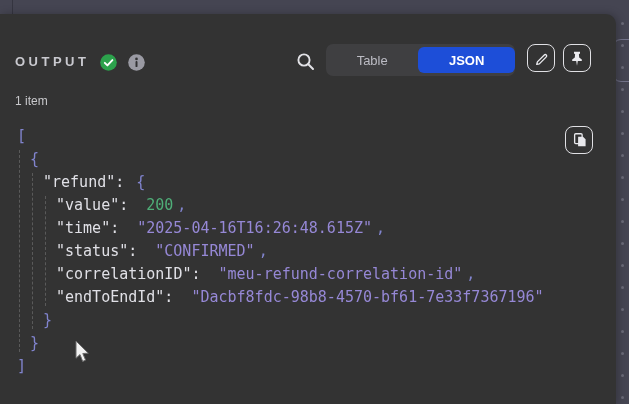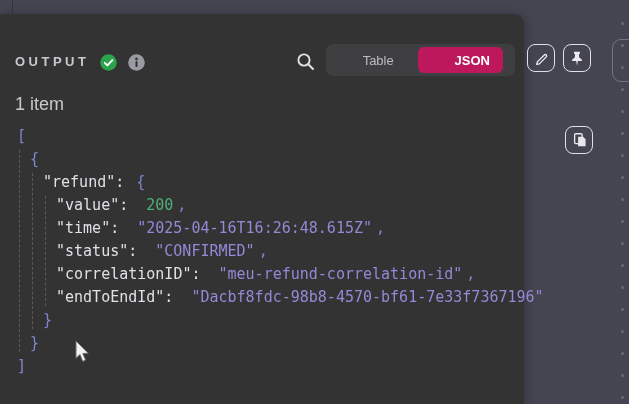--- a/index.html
+++ b/index.html
@@ -11,43 +11,43 @@
   body{font-family:"Liberation Sans", sans-serif; background:#222;}
   .page{position:relative; width:629px; height:404px; overflow:hidden; background:var(--canvas);}
 
   
   .dot{position:absolute; width:3px; height:3px; border-radius:50%; background:var(--dot);}
   .behind-node{position:absolute; left:612px; top:39px; width:26px; height:43px;
     border:1.5px solid #73738a; border-radius:9px 0 0 9px; background:var(--canvas);}
 
   .top-strip-seam{position:absolute; left:12px; top:0; width:1px; height:14px; background:rgba(0,0,0,.22);}
 
-  .panel{position:absolute; left:0; top:14px; width:524px; height:390px;
+  .panel{position:absolute; left:0; top:14px; width:616px; height:390px;
     background:var(--panel); border-top-right-radius:10px; box-shadow:2px 0 8px rgba(0,0,0,.25);}
 
   .output-title{position:absolute; left:15px; top:40px; font-size:13px; font-weight:bold;
     letter-spacing:3.5px; color:var(--uitext);}
   .hicon{position:absolute; width:17px; height:17px;}
   .status-check{left:100px; top:40px;}
   .info-icon{left:128px; top:40px;}
   .search-icon{position:absolute; left:296px; top:38px; width:19px; height:19px; cursor:pointer;}
 
   .seg-control{position:absolute; left:326px; top:30px; width:189px; height:32px;
-    background:#3f3f41; border-radius:7px; display:flex; align-items:center; padding:12px;}
+    background:#3f3f41; border-radius:7px; display:flex; align-items:center; padding:0;}
   .seg{border:none; background:transparent; color:#bcbcc4; font-family:"Liberation Sans",sans-serif;
     font-size:13px; height:26px; padding:0 13px; border-radius:6px; cursor:pointer; flex:1 1 auto;}
-  .seg.active{background:#be185d; color:#ffffff; font-weight:bold;text-align:right;}
+  .seg.active{background:#1d4ed8; color:#ffffff; font-weight:bold;}
 
   .icon-btn{position:absolute; width:28px; height:28px; border:1.5px solid var(--btnborder);
     border-radius:8px; background:transparent; display:flex; align-items:center; justify-content:center; cursor:pointer;}
   .edit-btn{left:527px; top:30px;}
   .pin-btn{left:563px; top:30px;}
   .copy-btn{left:565px; top:112px;}
 
-  .item-count{position:absolute; left:15px; top:80px; font-size:18px; color:#c9c9cc;}
+  .item-count{position:absolute; left:15px; top:80px; font-size:12px; color:#c9c9cc;}
 
   .json-tree{position:absolute; left:0; top:111px; width:560px;
     font-family:"DejaVu Sans Mono", monospace; font-size:15px; line-height:23px; white-space:pre;}
   .jline{height:23px;}
   .tk-key{color:var(--key); margin-right:12px;}
   .tk-punct{color:var(--punct);}
   .tk-comma{color:var(--punct); margin-left:4px;}
   .tk-string{color:var(--string); margin-left:6px;}
   .tk-number{color:var(--number); margin-left:6px;}
 

